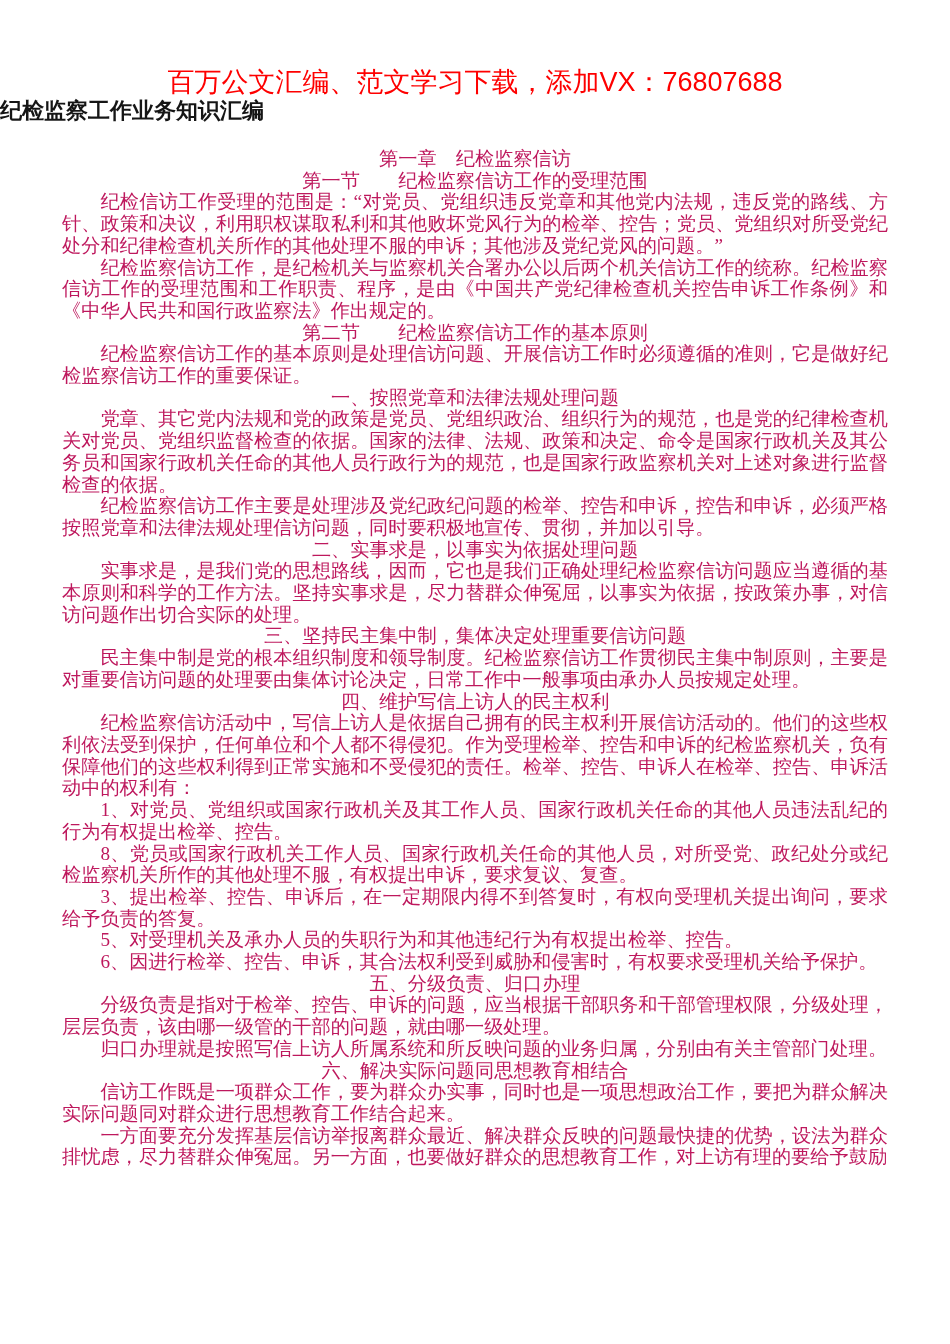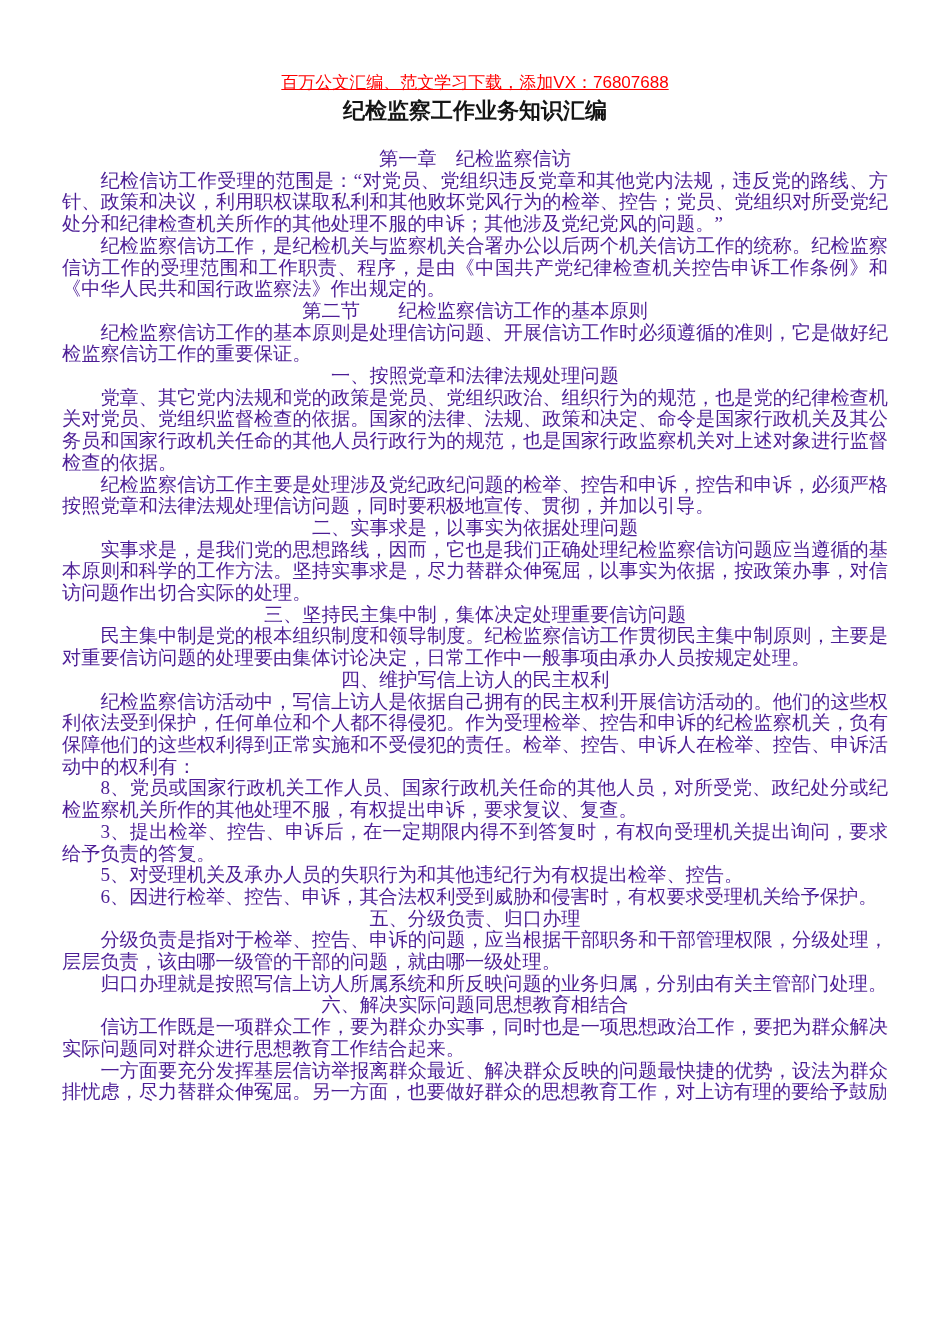--- a/index.html
+++ b/index.html
@@ -4,58 +4,60 @@
 <style>
   html,body{margin:0;padding:0;background:#e9e9e9;}
   .page{
     width:950px;height:1344px;margin:0 auto;background:#ffffff;
     overflow:hidden;position:relative;
     font-family:"Liberation Serif","DejaVu Serif",serif;
   }
   .promo{
     padding-top:70px;margin:0;text-align:center;
     font-family:"Liberation Sans","DejaVu Sans",sans-serif;
-    font-size:17px;line-height:25px;font-weight:500;color:#fe0000;text-decoration:underline;
+    font-size:27px;line-height:25px;font-weight:500;color:#fe0000;
   }
   .doc-title{
-    margin:2px 0 0 0;text-align:center;
+    margin:2px 0 0 0;text-align:left;
     font-family:"Liberation Sans","DejaVu Sans",sans-serif;
     font-weight:700;font-size:22px;line-height:27px;color:#151515;
   }
   .body-text{
     margin:24px 62px 6px 62px;
-    font-size:19.2px;line-height:21.7px;color:#4c1d95;
+    font-size:19.2px;line-height:21.7px;color:#be185d;
     text-align:justify;text-justify:inter-ideograph;
   }
   .body-text p{margin:0;padding:0;}
   .center{text-align:center;text-indent:0;}
   .para{text-indent:2em;}
 </style>
 </head>
 <body>
 
 <div class="page">
   <p class="promo">百万公文汇编、范文学习下载，添加VX：76807688</p>
   <p class="doc-title">纪检监察工作业务知识汇编</p>
 
   <div class="body-text">
     <p class="center">第一章　纪检监察信访</p>
+    <p class="center">第一节　　纪检监察信访工作的受理范围</p>
     <p class="para">纪检信访工作受理的范围是：“对党员、党组织违反党章和其他党内法规，违反党的路线、方针、政策和决议，利用职权谋取私利和其他败坏党风行为的检举、控告；党员、党组织对所受党纪处分和纪律检查机关所作的其他处理不服的申诉；其他涉及党纪党风的问题。”</p>
     <p class="para">纪检监察信访工作，是纪检机关与监察机关合署办公以后两个机关信访工作的统称。纪检监察信访工作的受理范围和工作职责、程序，是由《中国共产党纪律检查机关控告申诉工作条例》和《中华人民共和国行政监察法》作出规定的。</p>
     <p class="center">第二节　　纪检监察信访工作的基本原则</p>
     <p class="para">纪检监察信访工作的基本原则是处理信访问题、开展信访工作时必须遵循的准则，它是做好纪检监察信访工作的重要保证。</p>
     <p class="center">一、按照党章和法律法规处理问题</p>
     <p class="para">党章、其它党内法规和党的政策是党员、党组织政治、组织行为的规范，也是党的纪律检查机关对党员、党组织监督检查的依据。国家的法律、法规、政策和决定、命令是国家行政机关及其公务员和国家行政机关任命的其他人员行政行为的规范，也是国家行政监察机关对上述对象进行监督检查的依据。</p>
     <p class="para">纪检监察信访工作主要是处理涉及党纪政纪问题的检举、控告和申诉，控告和申诉，必须严格按照党章和法律法规处理信访问题，同时要积极地宣传、贯彻，并加以引导。</p>
     <p class="center">二、实事求是，以事实为依据处理问题</p>
     <p class="para">实事求是，是我们党的思想路线，因而，它也是我们正确处理纪检监察信访问题应当遵循的基本原则和科学的工作方法。坚持实事求是，尽力替群众伸冤屈，以事实为依据，按政策办事，对信访问题作出切合实际的处理。</p>
     <p class="center">三、坚持民主集中制，集体决定处理重要信访问题</p>
     <p class="para">民主集中制是党的根本组织制度和领导制度。纪检监察信访工作贯彻民主集中制原则，主要是对重要信访问题的处理要由集体讨论决定，日常工作中一般事项由承办人员按规定处理。</p>
     <p class="center">四、维护写信上访人的民主权利</p>
     <p class="para">纪检监察信访活动中，写信上访人是依据自己拥有的民主权利开展信访活动的。他们的这些权利依法受到保护，任何单位和个人都不得侵犯。作为受理检举、控告和申诉的纪检监察机关，负有保障他们的这些权利得到正常实施和不受侵犯的责任。检举、控告、申诉人在检举、控告、申诉活动中的权利有：</p>
+    <p class="para">1、对党员、党组织或国家行政机关及其工作人员、国家行政机关任命的其他人员违法乱纪的行为有权提出检举、控告。</p>
     <p class="para">8、党员或国家行政机关工作人员、国家行政机关任命的其他人员，对所受党、政纪处分或纪检监察机关所作的其他处理不服，有权提出申诉，要求复议、复查。</p>
     <p class="para">3、提出检举、控告、申诉后，在一定期限内得不到答复时，有权向受理机关提出询问，要求给予负责的答复。</p>
     <p class="para">5、对受理机关及承办人员的失职行为和其他违纪行为有权提出检举、控告。</p>
     <p class="para">6、因进行检举、控告、申诉，其合法权利受到威胁和侵害时，有权要求受理机关给予保护。</p>
     <p class="center">五、分级负责、归口办理</p>
     <p class="para">分级负责是指对于检举、控告、申诉的问题，应当根据干部职务和干部管理权限，分级处理，层层负责，该由哪一级管的干部的问题，就由哪一级处理。</p>
     <p class="para">归口办理就是按照写信上访人所属系统和所反映问题的业务归属，分别由有关主管部门处理。</p>
     <p class="center">六、解决实际问题同思想教育相结合</p>
     <p class="para">信访工作既是一项群众工作，要为群众办实事，同时也是一项思想政治工作，要把为群众解决实际问题同对群众进行思想教育工作结合起来。</p>
     <p class="para">一方面要充分发挥基层信访举报离群众最近、解决群众反映的问题最快捷的优势，设法为群众排忧虑，尽力替群众伸冤屈。另一方面，也要做好群众的思想教育工作，对上访有理的要给予鼓励</p>

